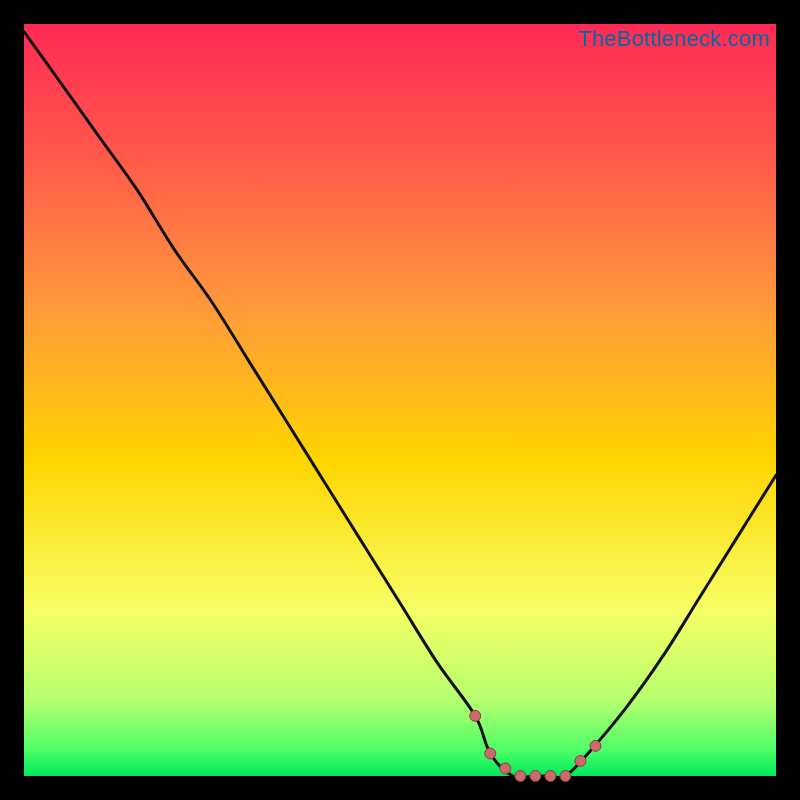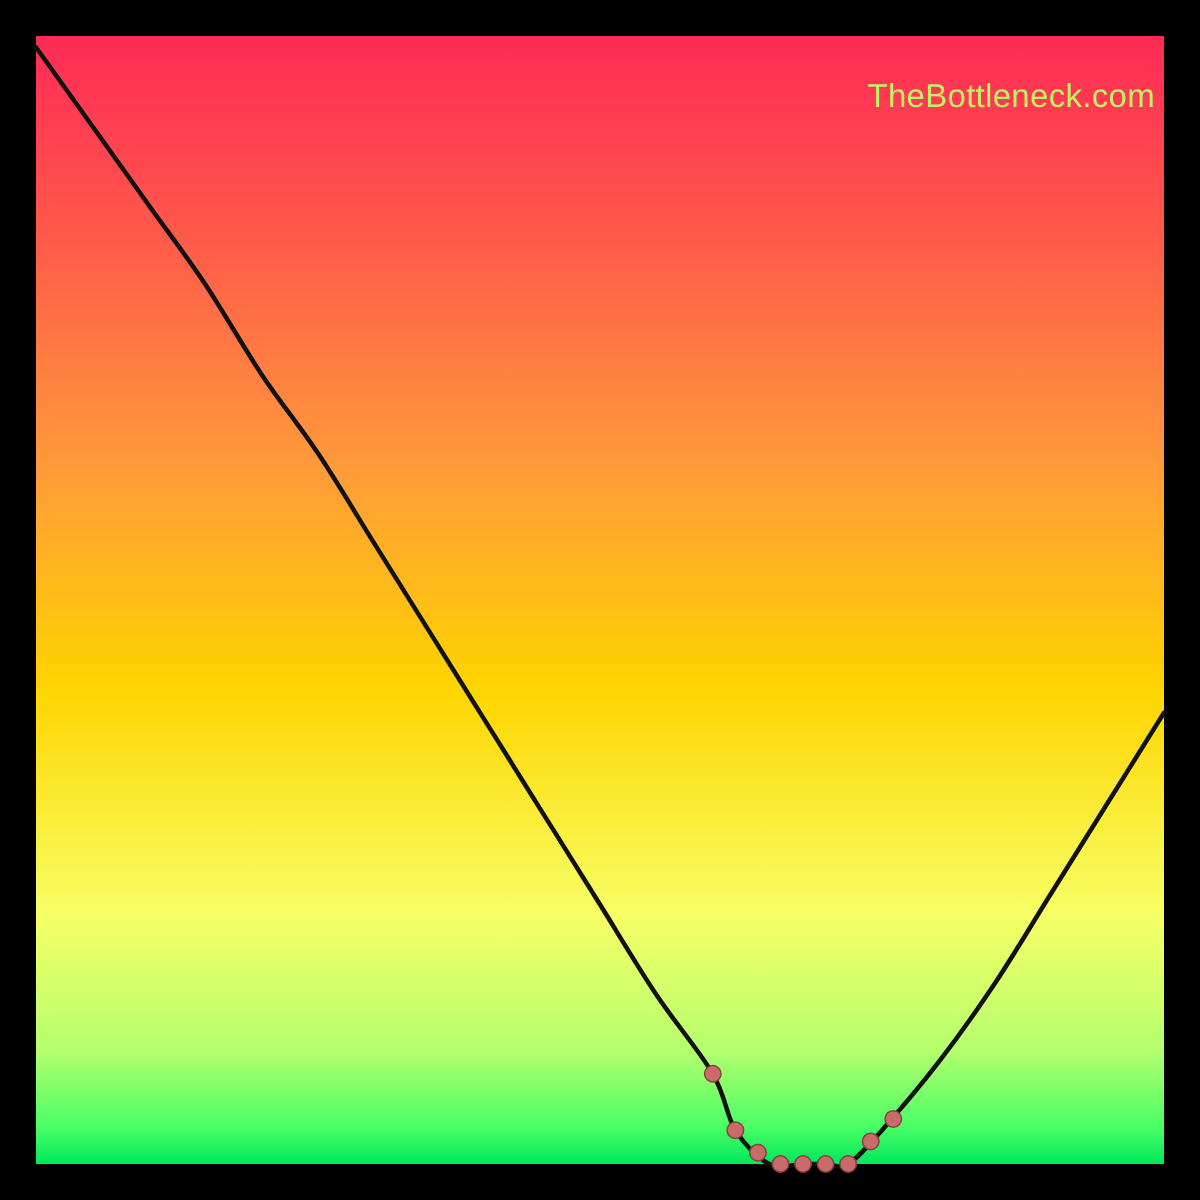--- a/index.html
+++ b/index.html
@@ -23,25 +23,24 @@
     position: absolute;
     left: 0;
     top: 0;
     width: 752px;
     height: 752px;
   }
   .watermark {
     position: absolute;
     top: 2px;
     right: 6px;
-    color: #bef264;
+    color: #0369a1;
     font-size: 22px;
     font-weight: 500;
     letter-spacing: 0.2px;
-    margin-top: 25px;
   }
   svg.curve {
     position: absolute;
     left: 0;
     top: 0;
     width: 752px;
     height: 752px;
     overflow: visible;
   }
 </style>

